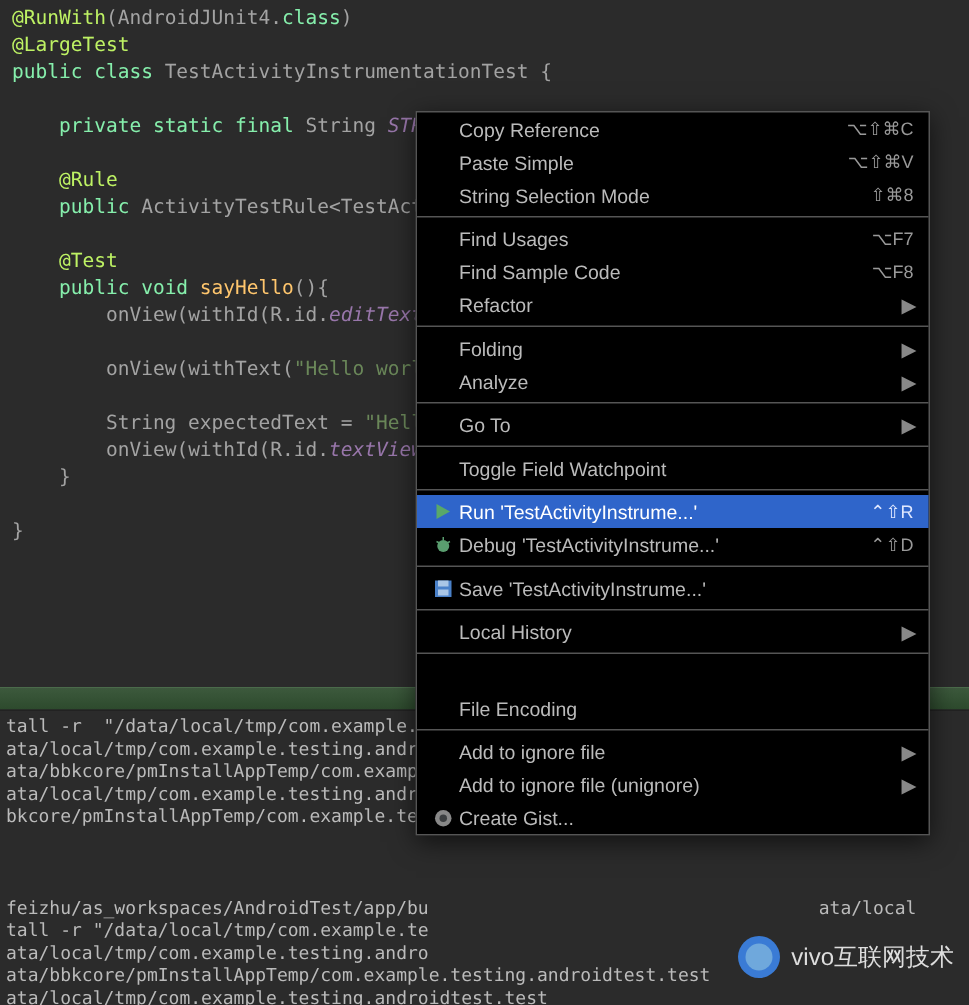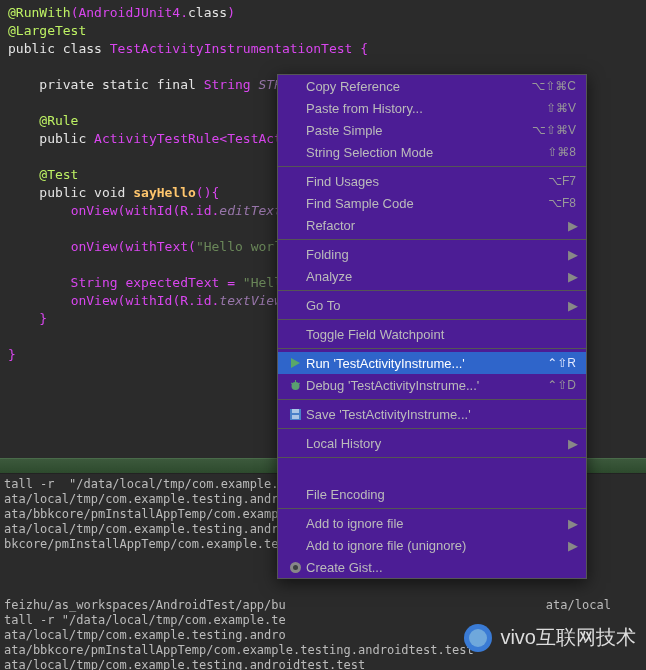--- a/index.html
+++ b/index.html
@@ -1,37 +1,37 @@
 <!DOCTYPE html>
 <html><head>
 <meta charset="utf-8">
 <style>
 * { margin:0; padding:0; box-sizing:border-box; }
 body { width:646px; height:670px; background:#2b2b2b; font-family:Menlo,Consolas,monospace; font-size:13px; color:#a9b7c6; overflow:hidden; position:relative; }
 .editor { padding:4px 8px; line-height:18px; white-space:pre; }
-.kw-orange { color:#e5e5e5; }
+.kw-orange { color:#86efac; }
 .kw-yellow { color:#bef264; }
 .string { color:#6a8759; }
 .italic { font-style:italic; color:#9876aa; }
-.method { color:#ffc66d;font-weight:bold; }
-.ident { color:#d946ef;text-align:center; }
+.method { color:#ffc66d; }
+.ident { color:#a3a3a3;text-align:center; }
 .comment { color:#808080; }
 .green-bar { position:absolute; left:0; top:458px; width:646px; height:16px; background:linear-gradient(#3c593c,#2d4a2d); border-top:1px solid #4a6b4a; border-bottom:1px solid #222; }
 .console { position:absolute; left:0; top:475px; width:646px; padding:2px 4px; font-size:12px; line-height:15px; color:#bbbbbb; white-space:pre; }
 .console2 { position:absolute; left:0; top:596px; width:646px; padding:2px 4px; font-size:12px; line-height:15px; color:#bbbbbb; white-space:pre; }
-.menu { position:absolute; left:277px; top:74px; width:310px; background:#4c1d95; border:1px solid #555; box-shadow:0 4px 16px rgba(0,0,0,0.6); }
+.menu { position:absolute; left:277px; top:74px; width:343px; background:#000000; border:1px solid #555; box-shadow:0 4px 16px rgba(0,0,0,0.6); }
 .menu-item { display:flex; align-items:center; height:22px; padding:0 10px 0 8px; font-family:'Helvetica Neue',Arial,sans-serif; font-size:13px; color:#bbbbbb; cursor:default; position:relative; }
 .menu-item.sel { background:#2f65ca; color:#ffffff; }
 .menu-ico { width:18px; height:16px; display:flex; align-items:center; justify-content:center; margin-right:2px; }
 .menu-label { flex:1; }
 .menu-short { color:#999; font-size:12px; }
 .menu-item.sel .menu-short { color:#e0e8ff; }
 .menu-arrow { width:8px; color:#888; margin-left:6px; }
 .menu-sep { height:1px; background:#555; margin:3px 0; }
-.watermark { position:absolute; right:10px; bottom:18px; display:flex; font-family:Arial,sans-serif; font-size:20px; color:#dddddd; }
+.watermark { position:absolute; right:10px; bottom:18px; display:flex; align-items:center; font-family:Arial,sans-serif; font-size:16px; color:#dddddd; }
 .wm-logo { width:28px; height:28px; border-radius:50%; background:#3a7bd5; display:flex; align-items:center; justify-content:center; margin-right:8px; }
 .wm-logo span { width:18px; height:18px; border-radius:50%; background:#6fa8dc; display:block; }
 </style>
 </head>
 <body>
 
 <div class="editor" id="editor"><div><span class="kw-yellow">@RunWith</span><span class="ident">(AndroidJUnit4.</span><span class="kw-orange">class</span><span class="ident">)</span></div><div><span class="kw-yellow">@LargeTest</span></div><div><span class="kw-orange">public class </span><span class="ident">TestActivityInstrumentationTest {</span></div><div>&nbsp;</div><div><span class="">    </span><span class="kw-orange">private static final </span><span class="ident">String </span><span class="italic">STRING_TO_BE_TYPED</span><span class="ident"> = </span><span class="string">"Peter"</span><span class="ident">;</span></div><div>&nbsp;</div><div><span class="">    </span><span class="kw-yellow">@Rule</span></div><div><span class="">    </span><span class="kw-orange">public </span><span class="ident">ActivityTestRule&lt;TestAct</span><span class="">                          </span><span class="ident">tRule&lt;&gt;(</span></div><div>&nbsp;</div><div><span class="">    </span><span class="kw-yellow">@Test</span></div><div><span class="">    </span><span class="kw-orange">public void </span><span class="method">sayHello</span><span class="ident">(){</span></div><div><span class="">        </span><span class="ident">onView</span><span class="ident">(</span><span class="ident">withId</span><span class="ident">(R.id.</span><span class="italic">editText</span><span class="">                              </span><span class="ident">)), </span><span class="ident">close</span></div><div>&nbsp;</div><div><span class="">        </span><span class="ident">onView</span><span class="ident">(</span><span class="ident">withText</span><span class="ident">(</span><span class="string">"Hello worl</span></div><div>&nbsp;</div><div><span class="ident">        String expectedText = </span><span class="string">"Hell</span></div><div><span class="">        </span><span class="ident">onView</span><span class="ident">(</span><span class="ident">withId</span><span class="ident">(R.id.</span><span class="italic">textView</span><span class="">                              </span><span class="ident">))); </span><span class="comment">//l</span></div><div><span class="ident">    }</span></div><div>&nbsp;</div><div><span class="ident">}</span></div></div>
 
 <div class="green-bar"></div>
 
@@ -45,25 +45,20 @@
 ata/local/tmp/com.example.testing.andro
 ata/bbkcore/pmInstallAppTemp/com.example.testing.androidtest.test
 ata/local/tmp/com.example.testing.androidtest.test
 bkcore/pmInstallAppTemp/com example testing androidtest test</div>
 
 <div class="menu" id="menu">
     <div class="menu-item">
       <span class="menu-ico"></span>
       <span class="menu-label">Copy Reference</span>
       <span class="menu-short">⌥⇧⌘C</span>
-    </div>
-    <div class="menu-item">
-      <span class="menu-ico"></span>
-      <span class="menu-label">Paste from History...</span>
-      <span class="menu-short">⇧⌘V</span>
     </div>
     <div class="menu-item">
       <span class="menu-ico"></span>
       <span class="menu-label">Paste Simple</span>
       <span class="menu-short">⌥⇧⌘V</span>
     </div>
     <div class="menu-item">
       <span class="menu-ico"></span>
       <span class="menu-label">String Selection Mode</span>
       <span class="menu-short">⇧⌘8</span>

